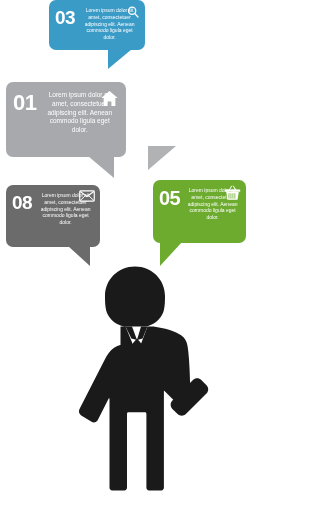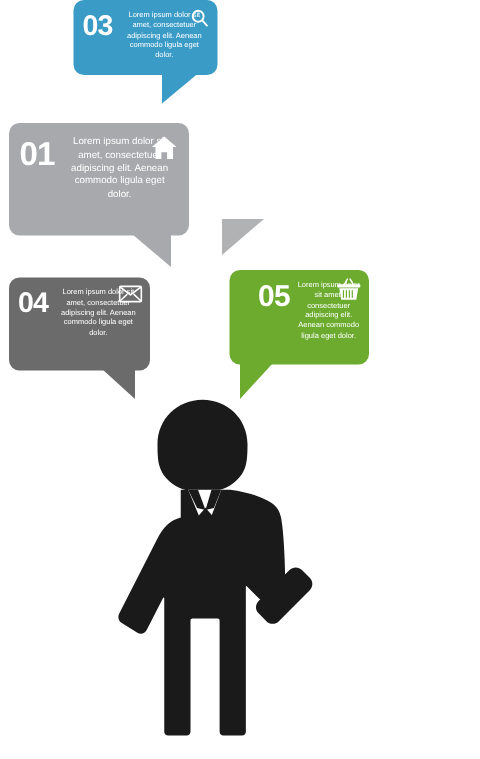--- a/index.html
+++ b/index.html
@@ -123,21 +123,21 @@
     left: 68px; top: 246px;
     border-width: 20px 0 0 22px;
     border-color: var(--c-dark) transparent transparent transparent;
   }
 
   
   #b05 {
     left: 153px; top: 180px;
     width: 93px; height: 63px;
     background: var(--c-green);
-    padding: 7px 6px 6px 19px;
+    padding: 7px 6px 6px 6px;
   }
   #b05 .num { font-size: 20px; }
   #b05 .txt { font-size: 5px; }
   #tail05 {
     left: 160px; top: 242px;
     border-width: 24px 22px 0 0;
     border-color: var(--c-green) transparent transparent transparent;
   }
 
   
@@ -181,21 +181,21 @@
         <svg width="19" height="19" viewBox="0 0 24 24" fill="#ffffff">
           <path d="M12 2.6 1.6 11.3h3.0v10.1h5.0v-5.6h4.8v5.6h5.0V11.3h3.0z"></path>
         </svg>
       </span>
       <span class="txt">Lorem ipsum dolor sit amet, consectetuer adipiscing elit. Aenean commodo ligula eget dolor.</span>
     </span>
   </div>
 
 
   <div class="bubble" id="b01">
-    <span class="num">04</span>
+    <span class="num">08</span>
     <span class="body">
       <span class="icon">
         <svg width="16" height="12" viewBox="0 0 26 19" fill="none" stroke="#ffffff" stroke-width="1.9" stroke-linejoin="round">
           <rect x="1.2" y="1.2" width="23.6" height="16.6" rx="1.4"></rect>
           <path d="M1.9 2.1 13 10.4 24.1 2.1"></path>
           <path d="M1.9 16.9 9.6 9.6M24.1 16.9 16.4 9.6" stroke-width="1.6"></path>
         </svg>
       </span>
       <span class="txt">Lorem ipsum dolor sit amet, consectetuer adipiscing elit. Aenean commodo ligula eget dolor.</span>
     </span>

